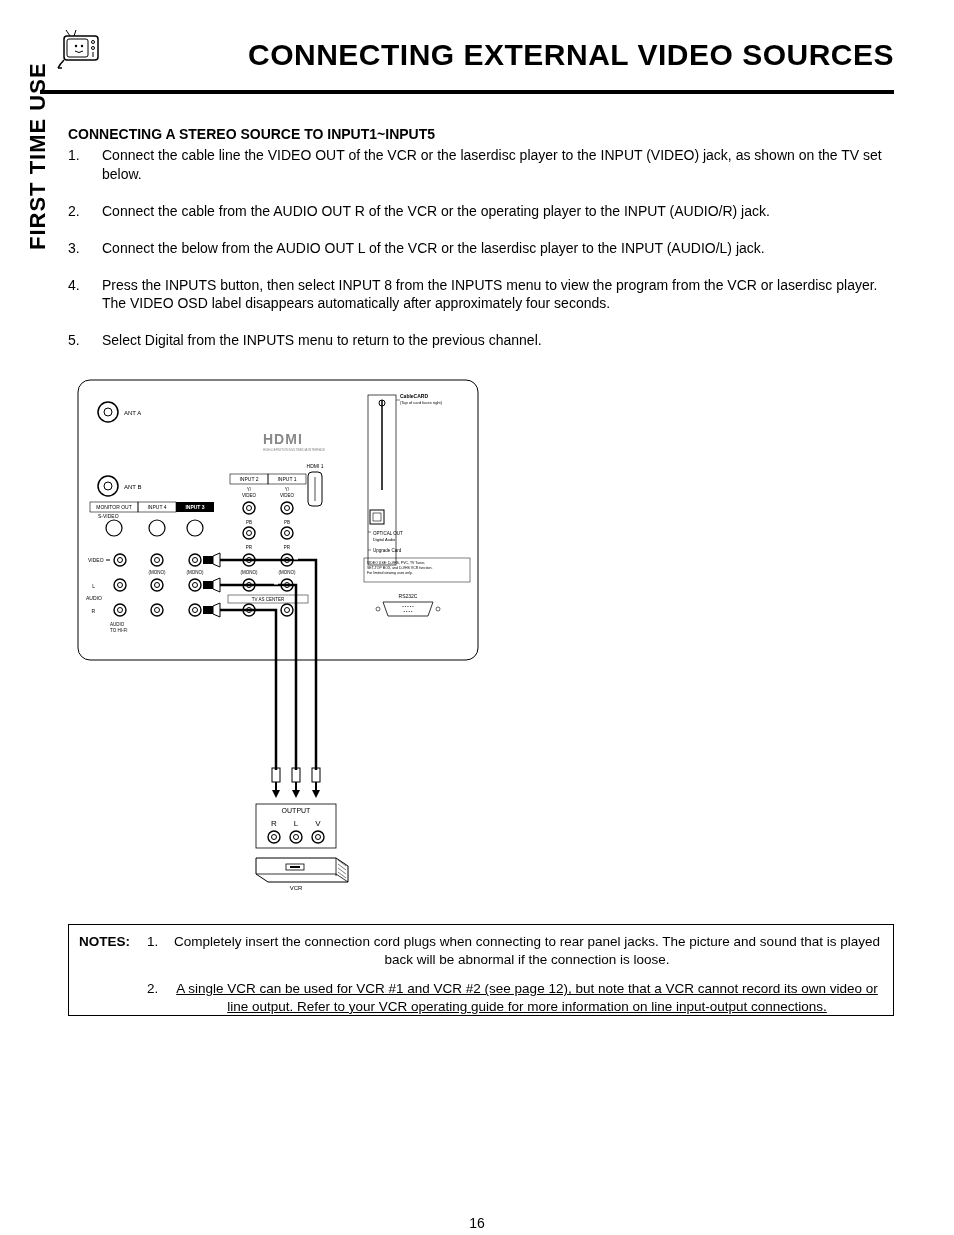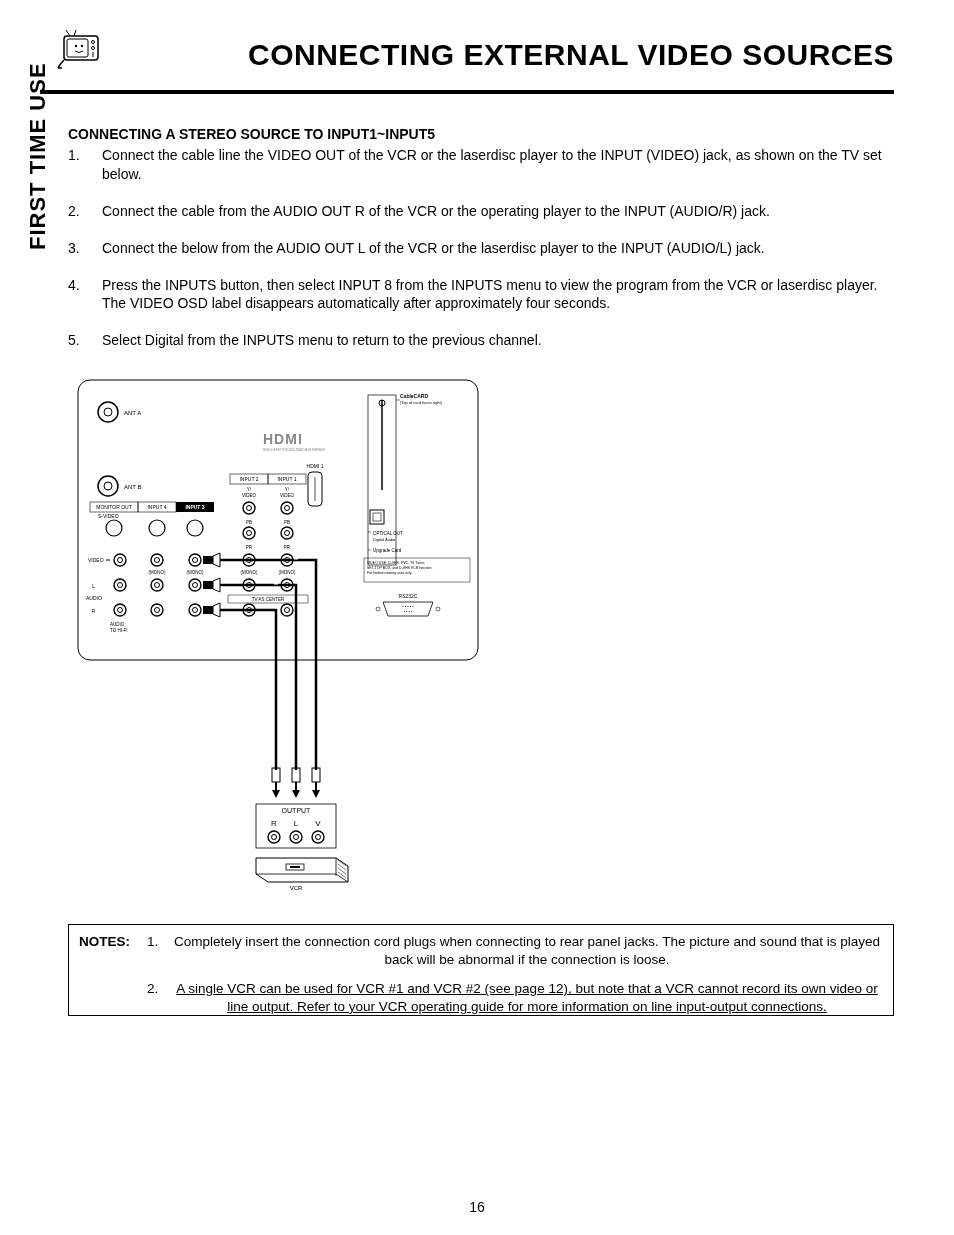--- a/index.html
+++ b/index.html
@@ -109,21 +109,21 @@
   }
   ol.note-list > li:last-child { margin-bottom: 0; text-decoration: underline; }
   ol.note-list > li::before {
     content: counter(note) ".";
     position: absolute;
     left: 0;
     top: 0;
   }
   .page-number {
     position: absolute;
-    bottom: 20px;
+    bottom: 4px;
     left: 0;
     width: 100%;
     text-align: center;
     font-size: 14px;
   }
 </style>
 </head>
 <body>
 
 <div class="page">

